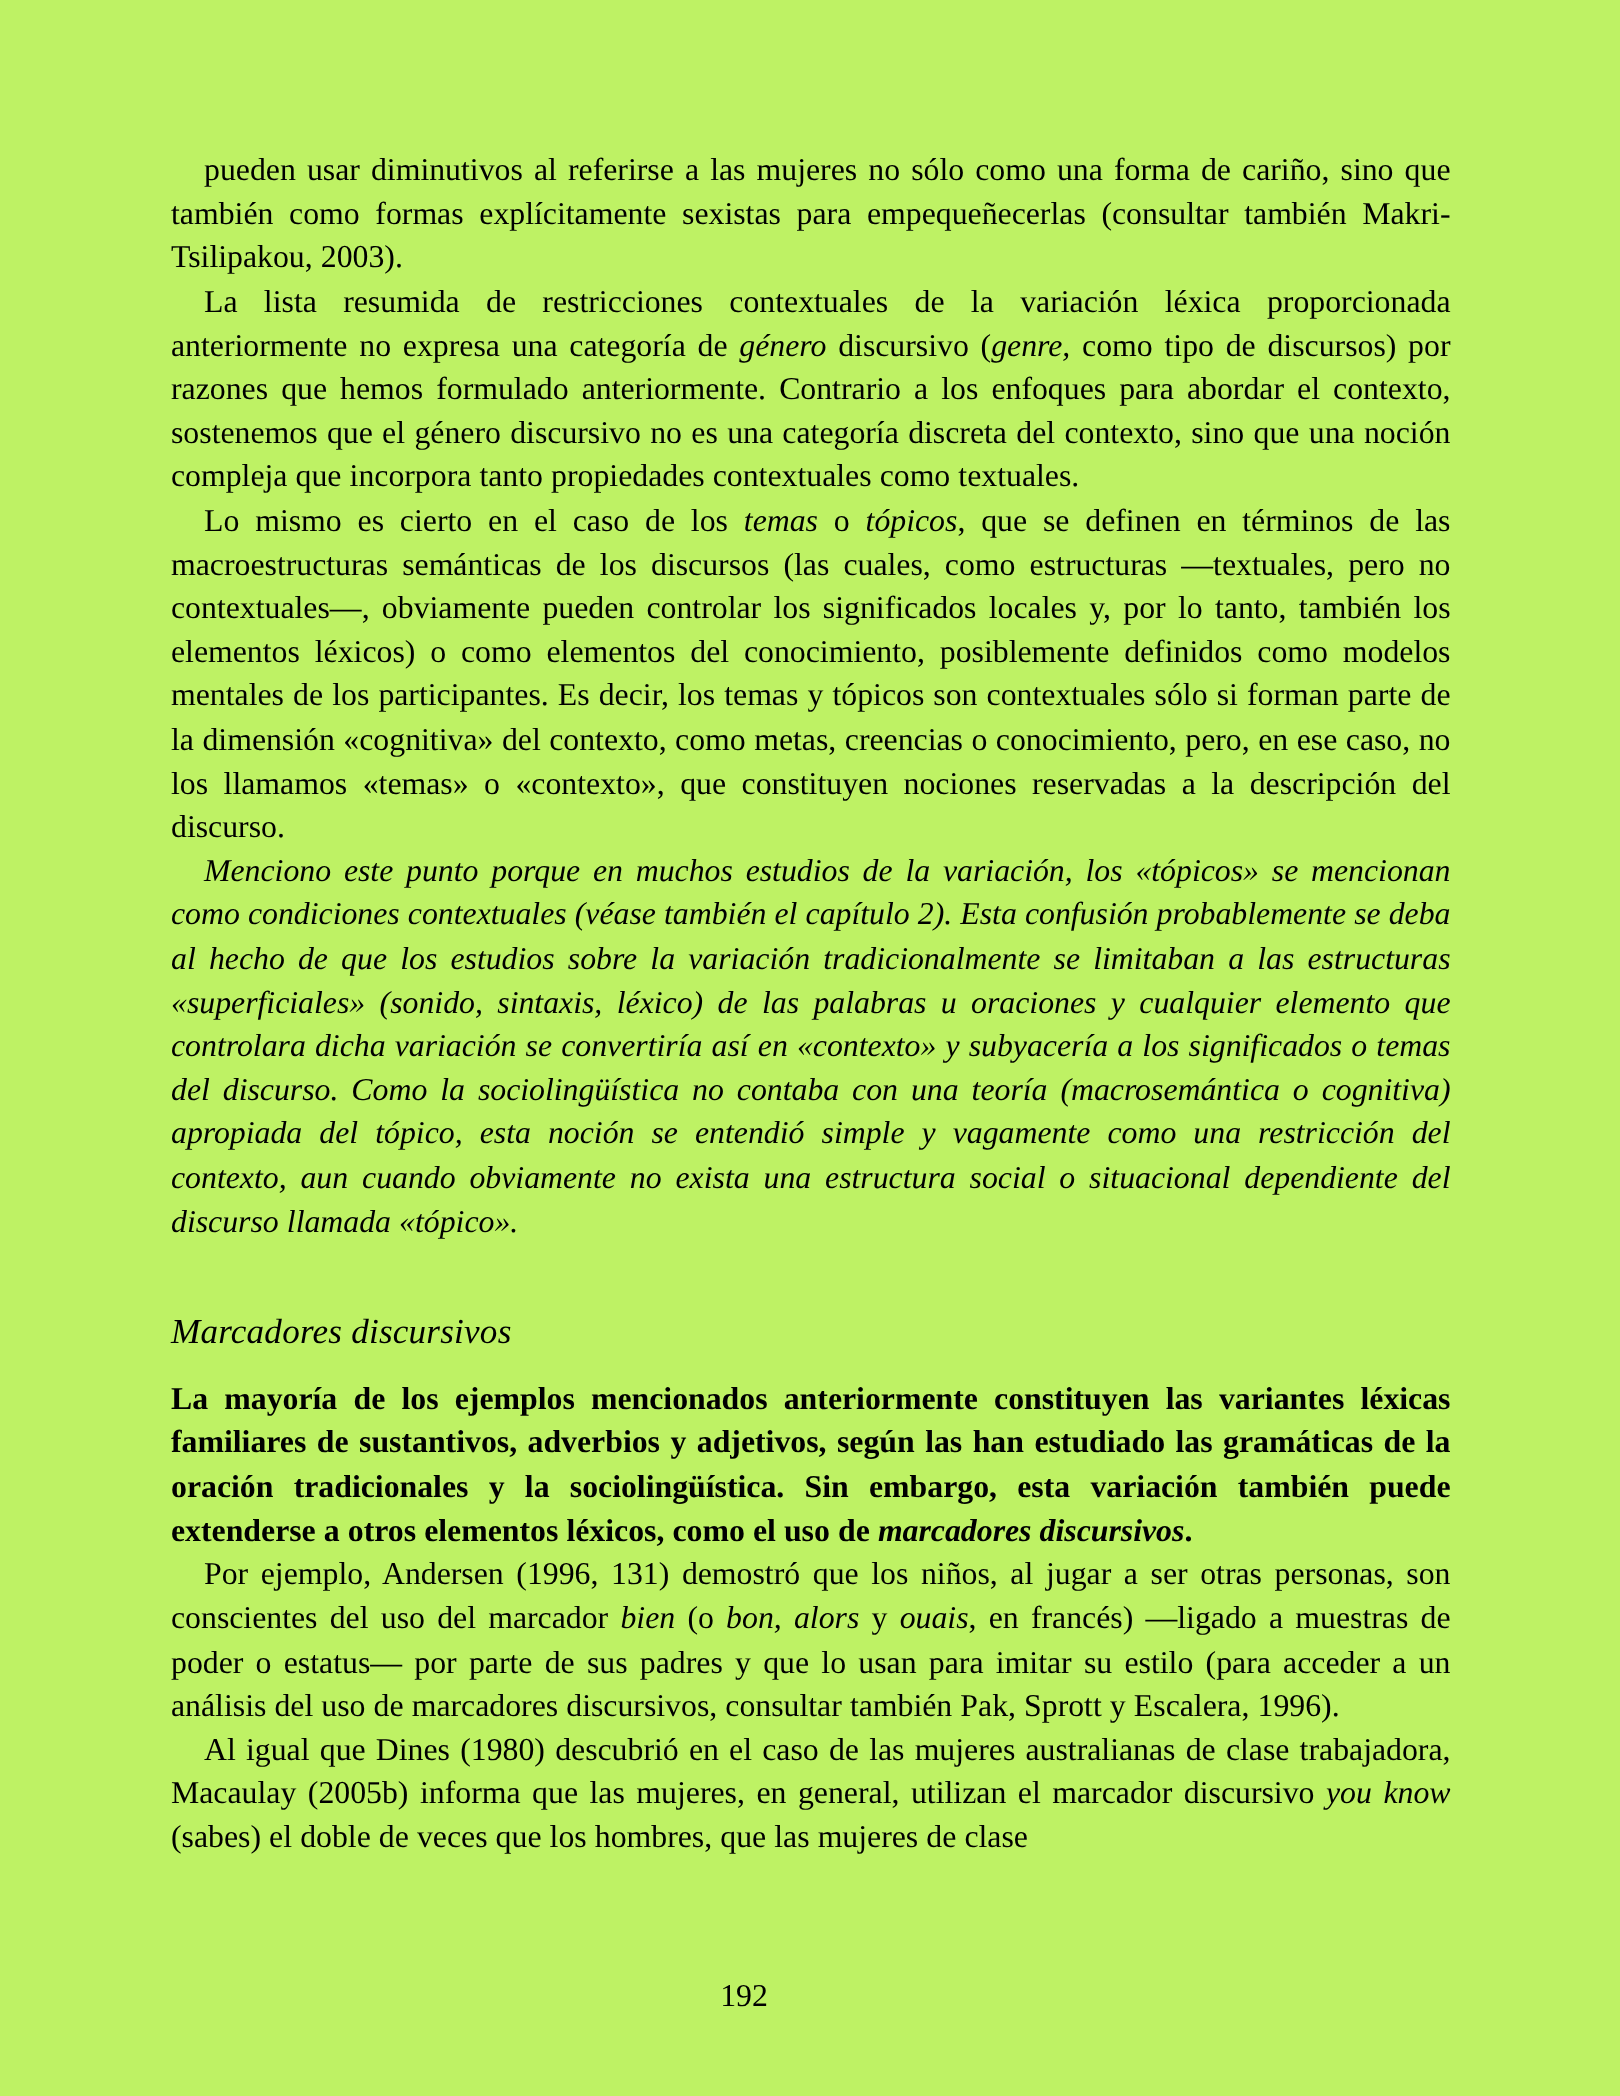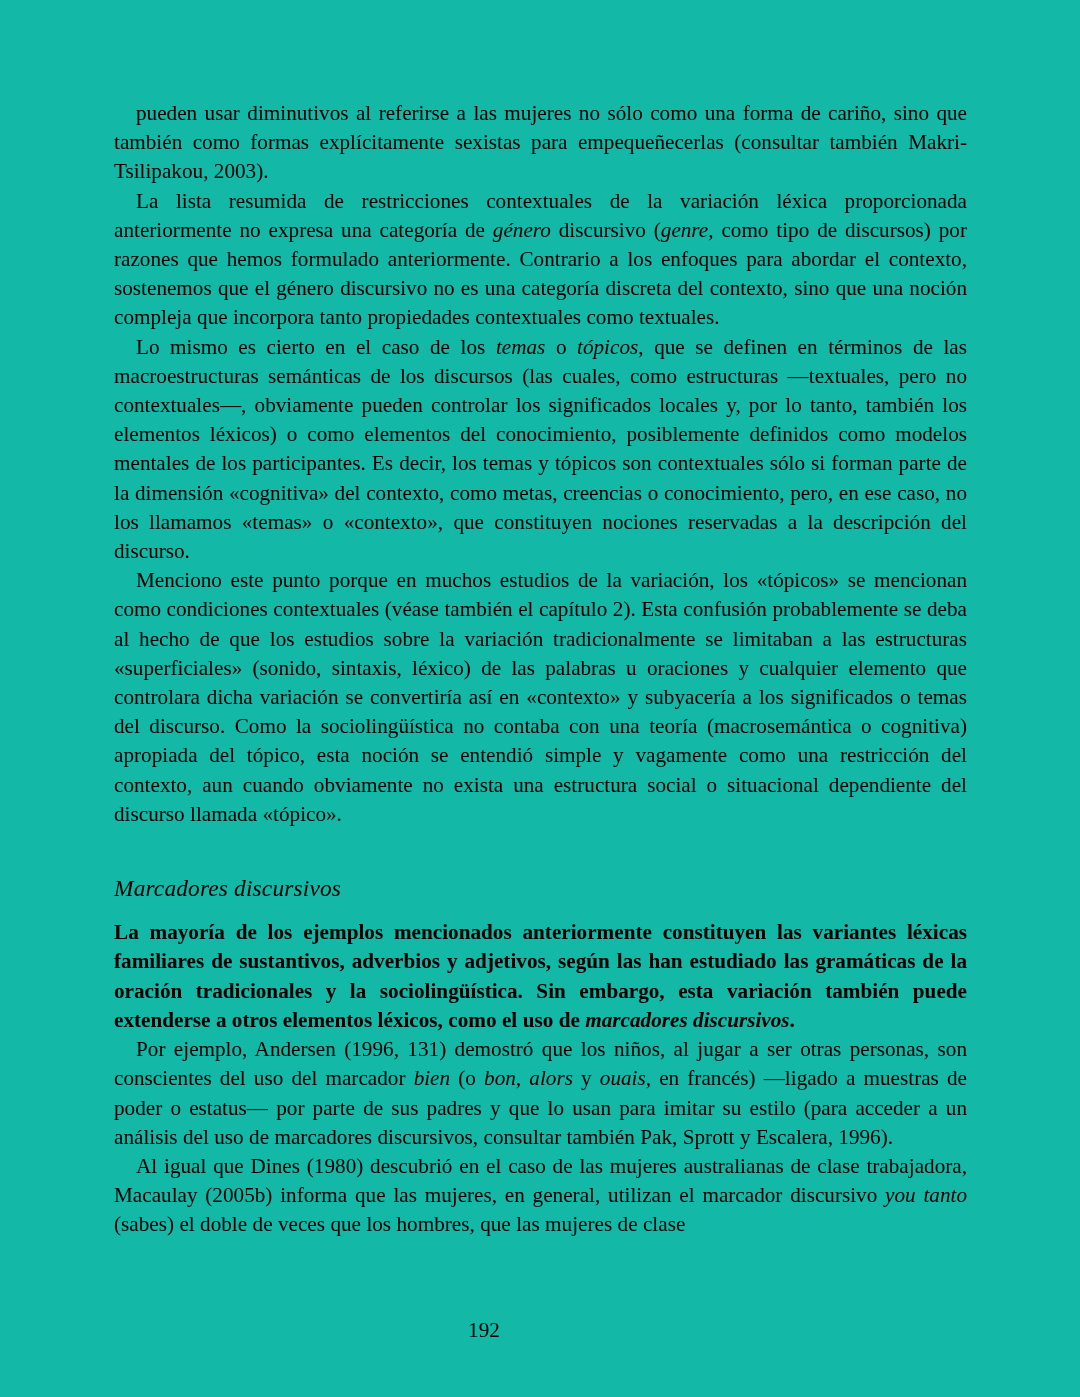--- a/index.html
+++ b/index.html
@@ -15,21 +15,21 @@
     font-family: "Liberation Serif", "DejaVu Serif", serif;
     color: #000000;
     -webkit-font-smoothing: antialiased;
   }
   .page {
     position: absolute;
     left: 0;
     top: 0;
     width: 1080px;
     height: 1397px;
-    background: #14b8a6;
+    background: #bef264;
     overflow: hidden;
   }
   .text-column {
     position: absolute;
     left: 114px;
     top: 99px;
     width: 853px;
   }
   p.para {
     margin: 0;
@@ -42,20 +42,21 @@
     hyphens: none;
     -webkit-hyphens: none;
     word-spacing: 0.1px;
   }
   p.para.no-indent {
     text-indent: 0;
     font-weight: bold;
   }
   p.para.last-line-natural {
     text-align-last: left;
+    font-style: italic;
   }
   h2.section-heading {
     margin: 0;
     padding: 0;
     font-size: 23.4px;
     line-height: 29.2px;
     font-style: italic;
     font-weight: normal;
     text-align: left;
     letter-spacing: 0.15px;
@@ -64,21 +65,21 @@
     height: 45px;
   }
   .gap-after-heading {
     height: 15px;
   }
   em.it {
     font-style: italic;
   }
   .page-number {
     position: absolute;
-    left: 4px;
+    left: 16px;
     top: 1317px;
     width: 960px;
     text-align: center;
     font-size: 21.2px;
     line-height: 26px;
     font-family: "Liberation Serif", "DejaVu Serif", serif;
   }
 </style>
 </head>
 <body>
@@ -96,20 +97,20 @@
 
     <div class="gap-before-heading"></div>
 
     <h2 class="section-heading">Marcadores discursivos</h2>
 
     <div class="gap-after-heading"></div>
 
     <div>
       <p class="para no-indent">La mayoría de los ejemplos mencionados anteriormente constituyen las variantes léxicas familiares de sustantivos, adverbios y adjetivos, según las han estudiado las gramáticas de la oración tradicionales y la sociolingüística. Sin embargo, esta variación también puede extenderse a otros elementos léxicos, como el uso de <em class="it">marcadores discursivos</em>.</p>
       <p class="para">Por ejemplo, Andersen (1996, 131) demostró que los niños, al jugar a ser otras personas, son conscientes del uso del marcador <em class="it">bien</em> (o <em class="it">bon, alors</em> y <em class="it">ouais</em>, en francés) —ligado a muestras de poder o estatus— por parte de sus padres y que lo usan para imitar su estilo (para acceder a un análisis del uso de marcadores discursivos, consultar también Pak, Sprott y Escalera, 1996).</p>
-      <p class="para">Al igual que Dines (1980) descubrió en el caso de las mujeres australianas de clase trabajadora, Macaulay (2005b) informa que las mujeres, en general, utilizan el marcador discursivo <em class="it">you tanto</em> (sabes) el doble de veces que los hombres, que las mujeres de clase</p>
+      <p class="para">Al igual que Dines (1980) descubrió en el caso de las mujeres australianas de clase trabajadora, Macaulay (2005b) informa que las mujeres, en general, utilizan el marcador discursivo <em class="it">you know</em> (sabes) el doble de veces que los hombres, que las mujeres de clase</p>
     </div>
 
   </div>
 
   <div class="page-number">192</div>
 
 </div>
 
 </body></html>

